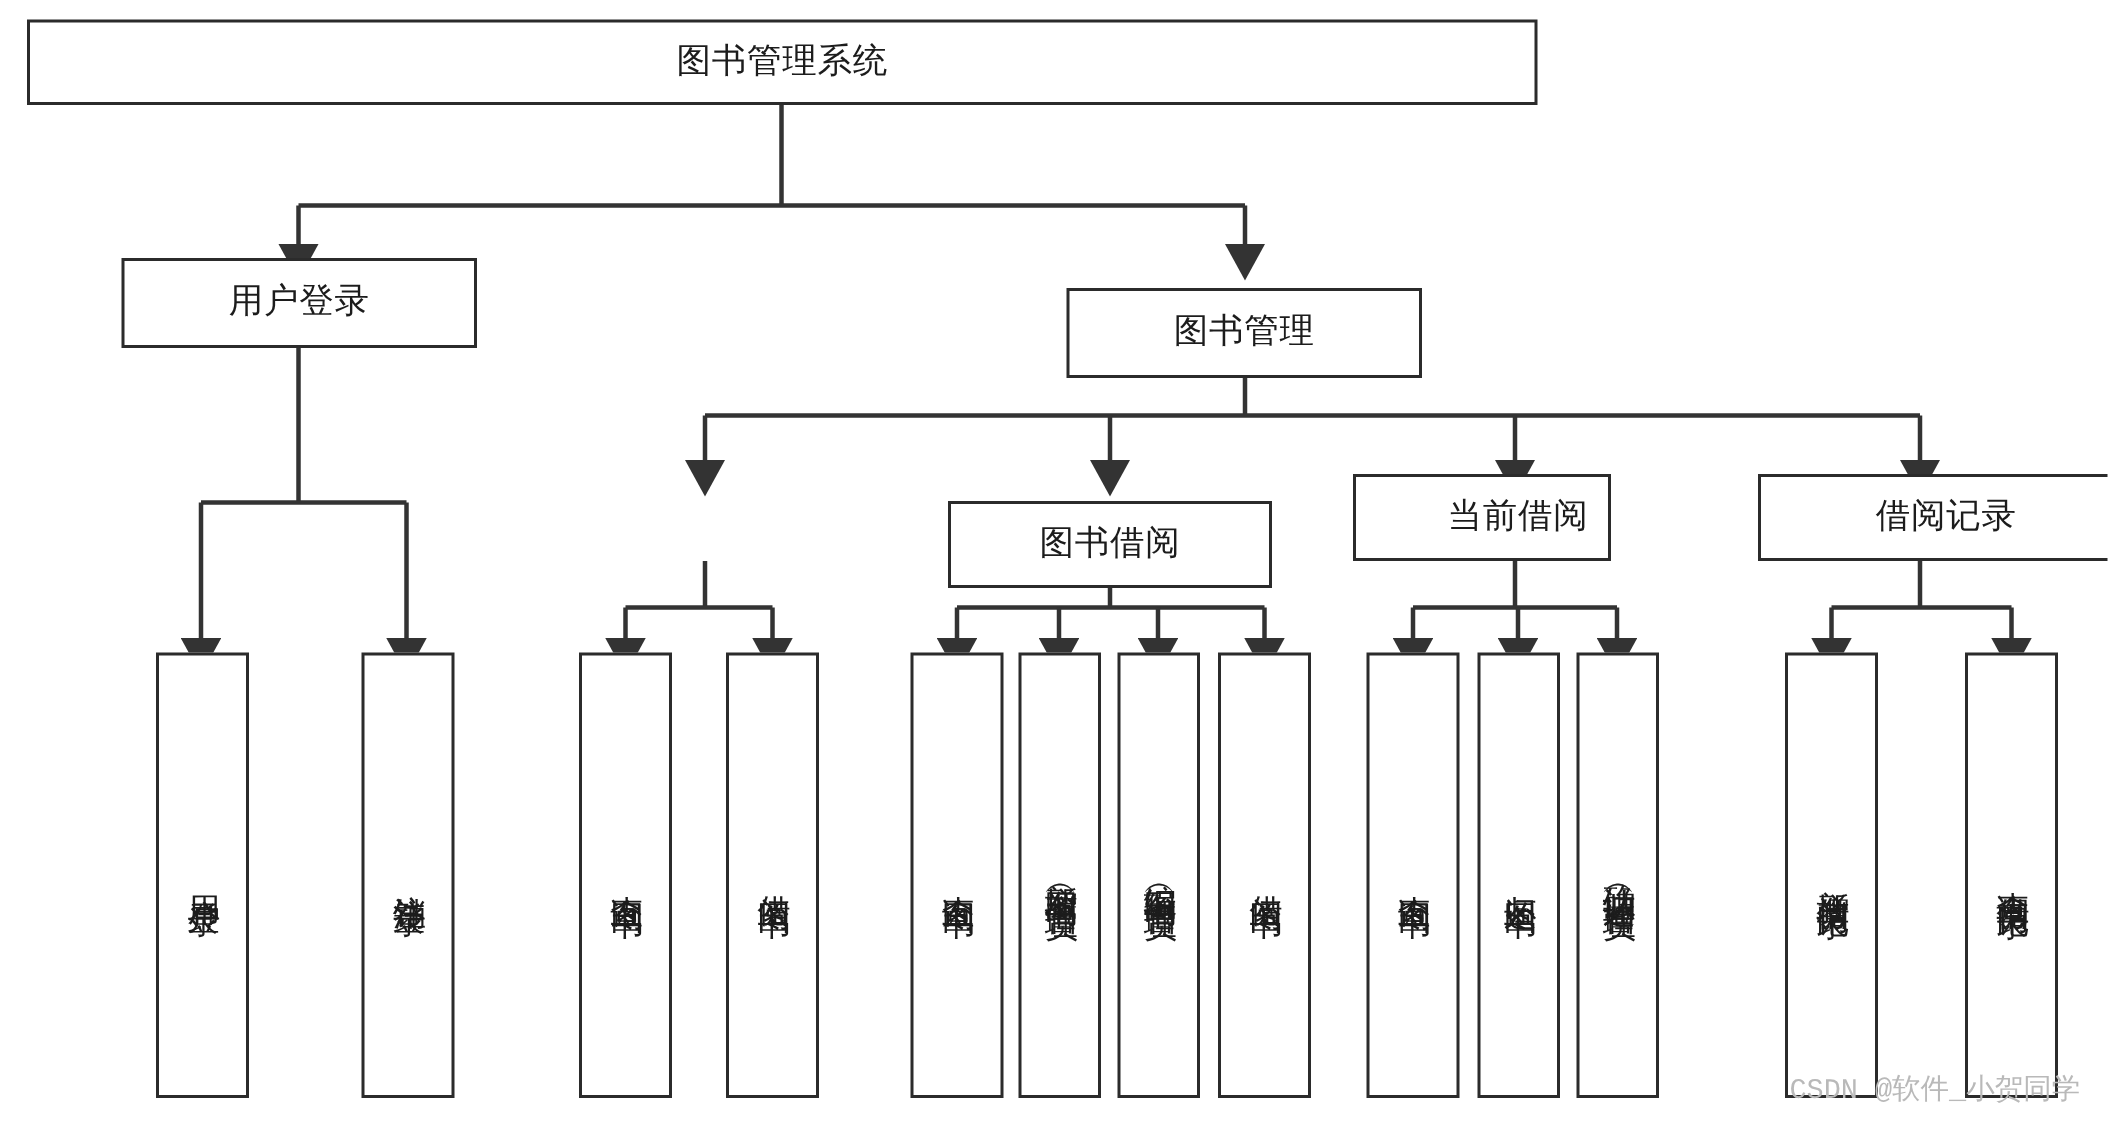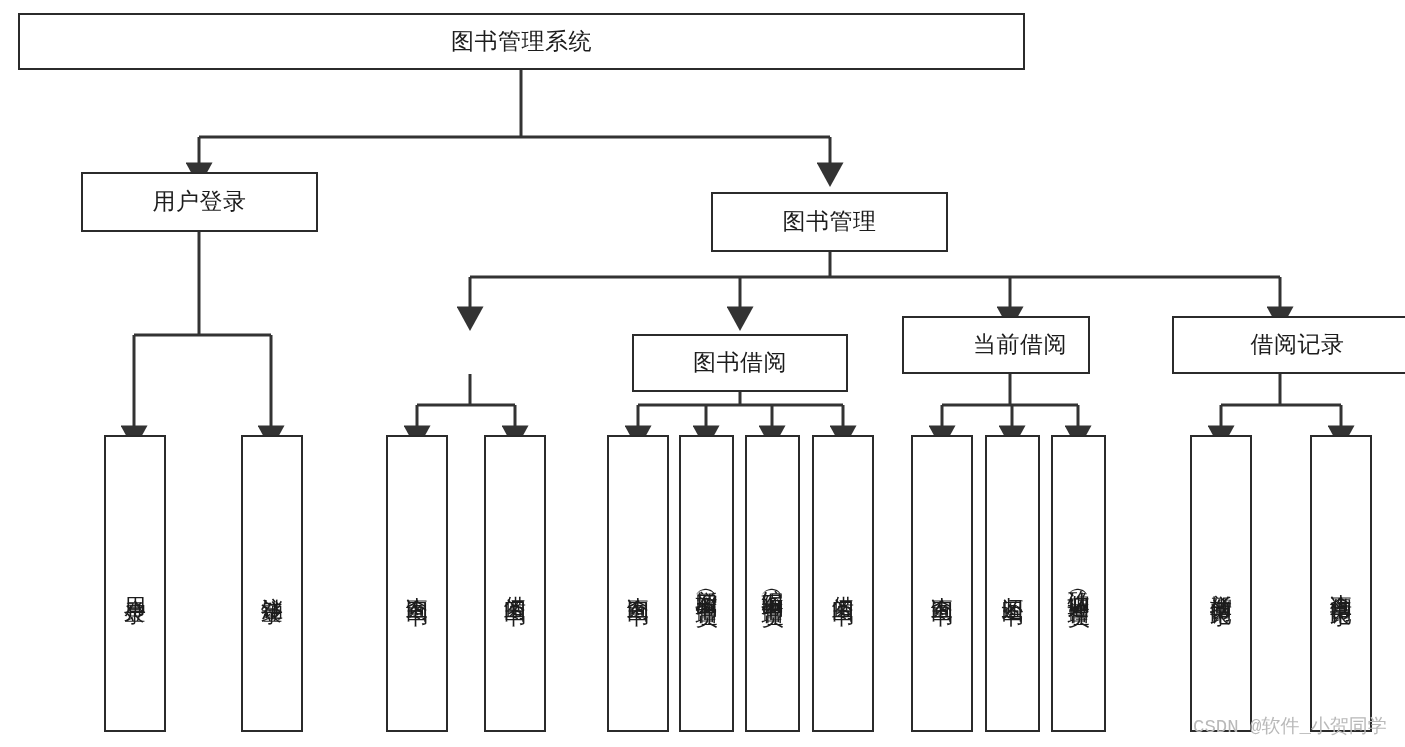--- a/index.html
+++ b/index.html
@@ -133,21 +133,21 @@
 
   <div class="node horizontal" style="left:711px;top:172px;width:237px;height:60px;margin-top:20px;">
     <span class="node-label">图书管理</span>
   </div>
 
 
   <div class="node horizontal" style="left:632px;top:316px;width:216px;height:58px;margin-top:18px;">
     <span class="node-label">图书借阅</span>
   </div>
 
-  <div class="node horizontal" style="left:902px;top:316px;width:188px;height:58px;padding-left:48px;">
+  <div class="node horizontal" style="left:902px;top:316px;width:172px;height:58px;padding-left:48px;">
     <span class="node-label">当前借阅</span>
   </div>
 
   <div class="node horizontal" style="left:1172px;top:316px;width:251px;height:58px;">
     <span class="node-label">借阅记录</span>
   </div>
 
   <div class="node vertical" style="left:104px;top:435px;width:62px;height:297px;">
     <span class="node-label">用户登录</span>
   </div>

